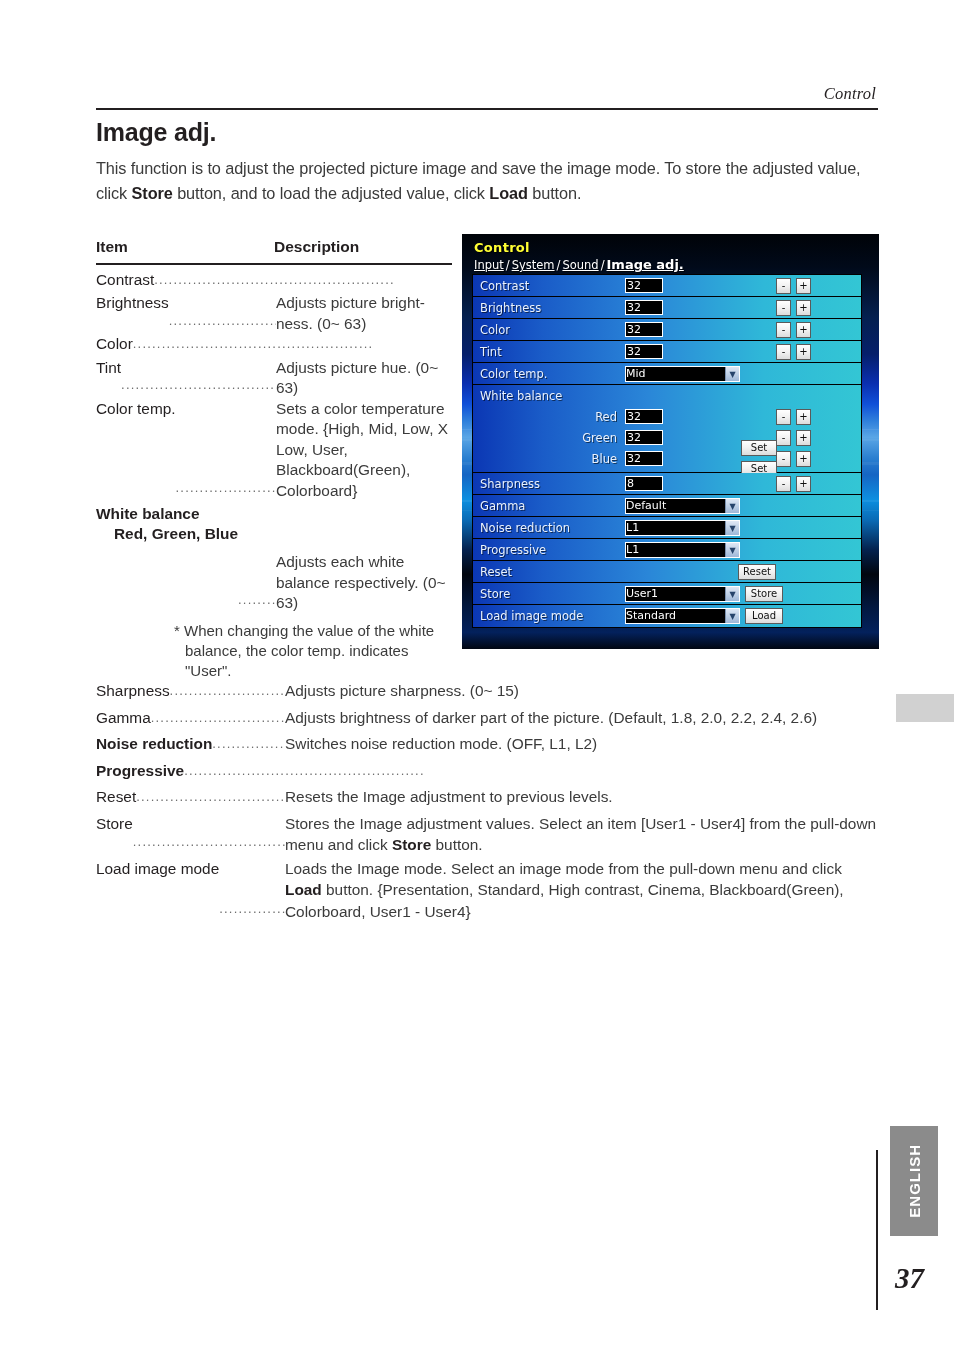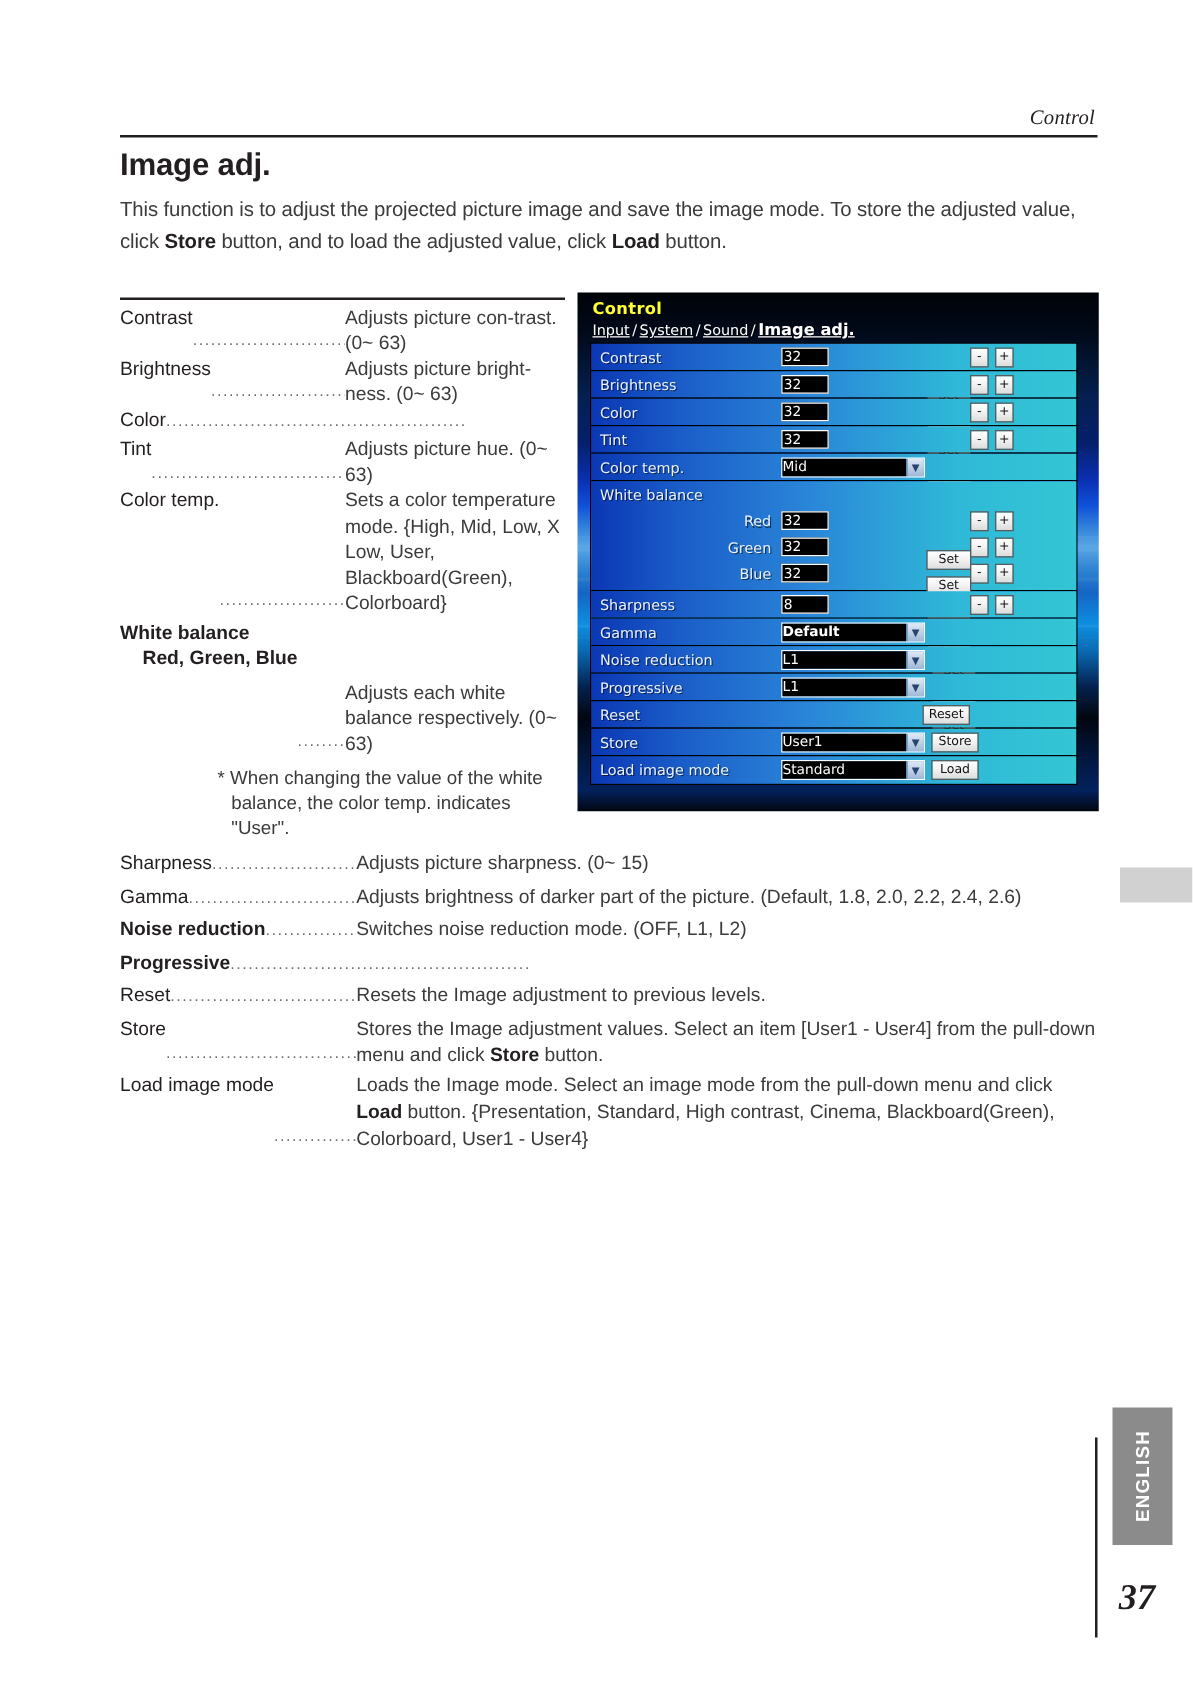--- a/index.html
+++ b/index.html
@@ -376,26 +376,29 @@
 </head>
 <body>
 
 <div class="running-head">Control</div>
 <div class="head-rule"></div>
 
 <div class="page-title">Image adj.</div>
 <div class="intro"><span>This function is to adjust the projected picture image and save the image mode. To store the adjusted value, click </span><b>Store</b><span> button, and to load the adjusted value, click </span><b>Load</b><span> button.</span></div>
 
 <div class="deftable">
+  <div class="dt-head">
+    <div class="c1">Item</div>
+    <div>Description</div>
+  </div>
   <div class="dt-rule"></div>
 
   <div class="drow">
     <span class="term">Contrast</span>
     <span class="lead">..................................................</span>
-    <span class="desc">Adjusts picture con-trast. (0~ 63)</span>
   </div>
   <div class="drow">
     <span class="term">Brightness</span>
     <span class="lead">..................................................</span>
     <span class="desc">Adjusts picture bright-ness. (0~ 63)</span>
   </div>
   <div class="drow">
     <span class="term">Color</span>
     <span class="lead">..................................................</span>
   </div>
@@ -498,21 +501,21 @@
     <div class="prow">
       <span class="plabel">Sharpness</span>
       <span class="numfield" style="left:152px;top:3px;">8</span>
       <span class="btn set" style="left:268px;top:2.5px;">Set</span>
       <span class="btn pm" style="left:303px;top:2.5px;">-</span>
       <span class="btn pm" style="left:323px;top:2.5px;">+</span>
     </div>
 
     <div class="prow">
       <span class="plabel">Gamma</span>
-      <span class="selfield" style="left:152px;top:3px;width:115px;font-weight:bold;">
+      <span class="selfield" style="left:152px;top:3px;width:115px;">
         <span class="sv">Default</span>
         <span class="sarrow">▼</span>
       </span>
       <span class="btn set" style="left:272px;top:2.5px;">Set</span>
     </div>
 
     <div class="prow">
       <span class="plabel">Noise reduction</span>
       <span class="selfield" style="left:152px;top:3px;width:115px;">
         <span class="sv">L1</span>

